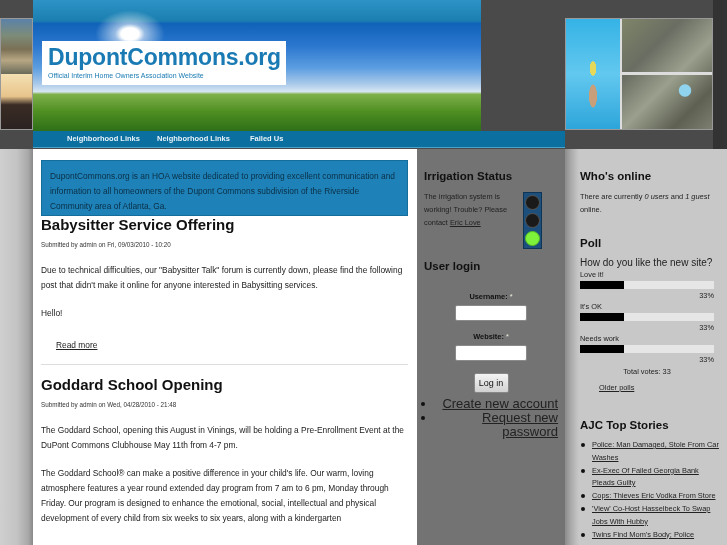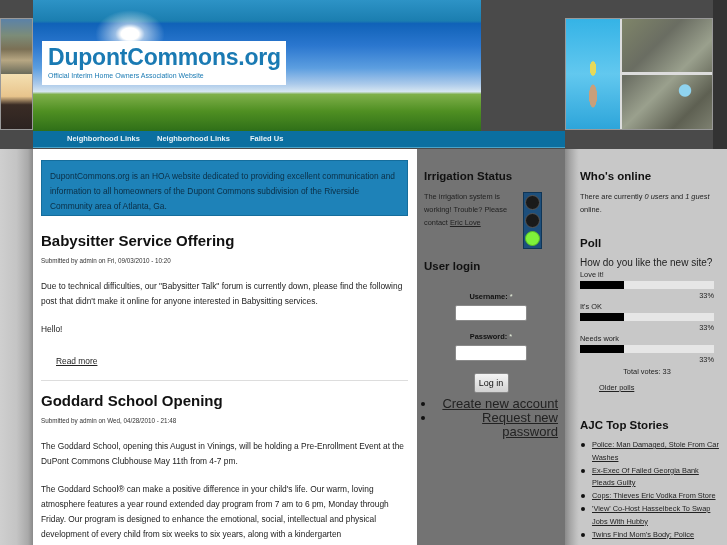--- a/index.html
+++ b/index.html
@@ -79,21 +79,21 @@
   }
   
   .main {
     position: absolute; left: 33px; top: 149px; width: 384px; height: 396px; background: #fff;
     padding: 11px 9px 0 8px;
   }
   .mission {
     background: #1e82b8; border: 1px solid #156d9c; color: #0b2e45;
     font-size: 8.4px; line-height: 15px; padding: 8px 8px 7px 8px; height: 56px;
   }
-  .node-title { font-size: 15px; font-weight: bold; color: #111; margin-top: 16px; line-height: 18px; }
+  .node-title { font-size: 15px; font-weight: bold; color: #111; margin-top: 0; line-height: 18px; }
   .node-meta { font-size: 6.3px; color: #333; margin-top: 7px; }
   .node-body { font-size: 8.4px; line-height: 15px; color: #222; margin-top: 15px; }
   .node-body p { margin-bottom: 13px; }
   .read-more {
     display: inline-block; margin-left: 15px; font-size: 8.4px; color: #222; text-decoration: underline;
   }
   .node-sep { border-top: 1px solid #ddd; margin-top: 12px; }
   
   .green {
     position: absolute; left: 417px; top: 149px; width: 148px; height: 396px;
@@ -213,21 +213,21 @@
       <div class="lamp"></div>
       <div class="lamp"></div>
       <div class="lamp green-on"></div>
     </div>
   </div>
 
   <div class="block-title login-title">User login</div>
   <form class="login-form">
     <label class="login-label"><span>Username:</span> <span class="req">*</span></label>
     <input class="login-input" type="text" value="" style="">
-    <label class="login-label pw-label"><span>Password:</span> <span class="req">*</span></label>
+    <label class="login-label pw-label"><span>Website:</span> <span class="req">*</span></label>
     <input class="login-input" type="password" value="" style="">
     <button class="login-btn" type="submit">Log in</button>
     <ul class="login-links">
       <li><span class="bullet" style="left:-3px"></span><a href="#">Create new account</a></li>
       <li><span class="bullet" style="left:-3px"></span><a href="#">Request new password</a></li>
     </ul>
   </form>
 </div>
 
 <div class="right-gutter-shade"></div>

